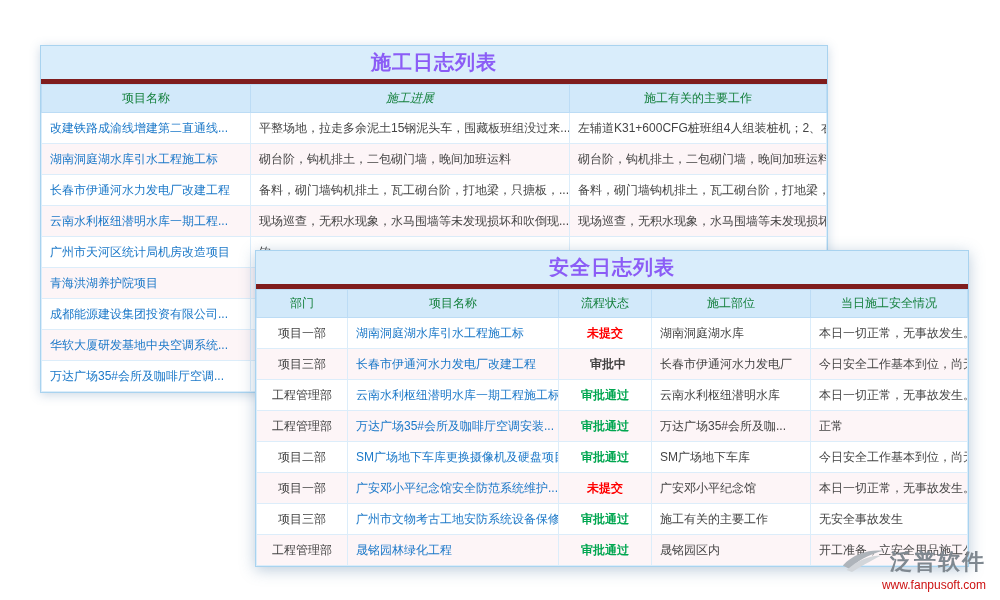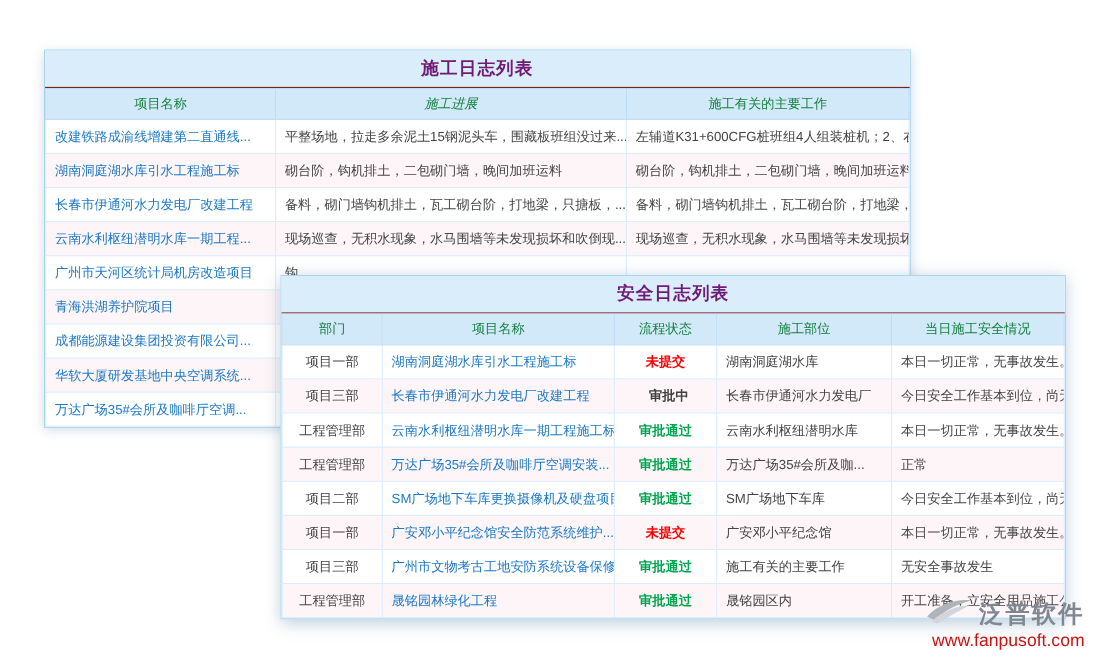--- a/index.html
+++ b/index.html
@@ -17,22 +17,22 @@
     border: 1px solid #a9d3ef;
     box-shadow: 0 2px 10px rgba(90,130,170,0.30);
   }
   .back-panel  { left: 40px;  top: 45px;  width: 786px; z-index: 1; }
   .front-panel { left: 255px; top: 250px; width: 712px; z-index: 2; box-shadow: 0 3px 14px rgba(80,120,160,0.38); }
 
   .panel-title {
     height: 33px; line-height: 33px;
     text-align: center;
     background: #d9edfb;
-    font-size: 16px; font-weight: bold; color: #701a75;
-    border-bottom: 1px solid #7f1d1d;
+    font-size: 20px; font-weight: bold; color: #8b5cf6;
+    border-bottom: 5px solid #7f1d1d;
     letter-spacing: 1px;
   }
 
   table.grid {
     border-collapse: collapse;
     table-layout: fixed;
     width: 100%;
     font-size: 12px;
   }
   .grid th {
@@ -70,21 +70,21 @@
   td.status { text-align: center; font-weight: bold; }
 
   .logo {
     position: absolute; right: 14px; bottom: 8px; z-index: 3;
     text-align: right;
   }
   .logo-row { display: flex; align-items: center; gap: 5px; }
   .logo-brand {
     font-size: 22px; font-weight: bold; color: #7f8890; letter-spacing: 2px;
   }
-  .logo-url { font-size: 16px; color: #cc1111; margin-top: 1px; }
+  .logo-url { font-size: 12px; color: #cc1111; margin-top: 1px; }
 </style>
 </head>
 <body>
 
 <div class="stage">
 
   <div class="panel back-panel">
     <div class="panel-title">施工日志列表</div>
     <table class="grid clog" id="clog">
       <thead>

